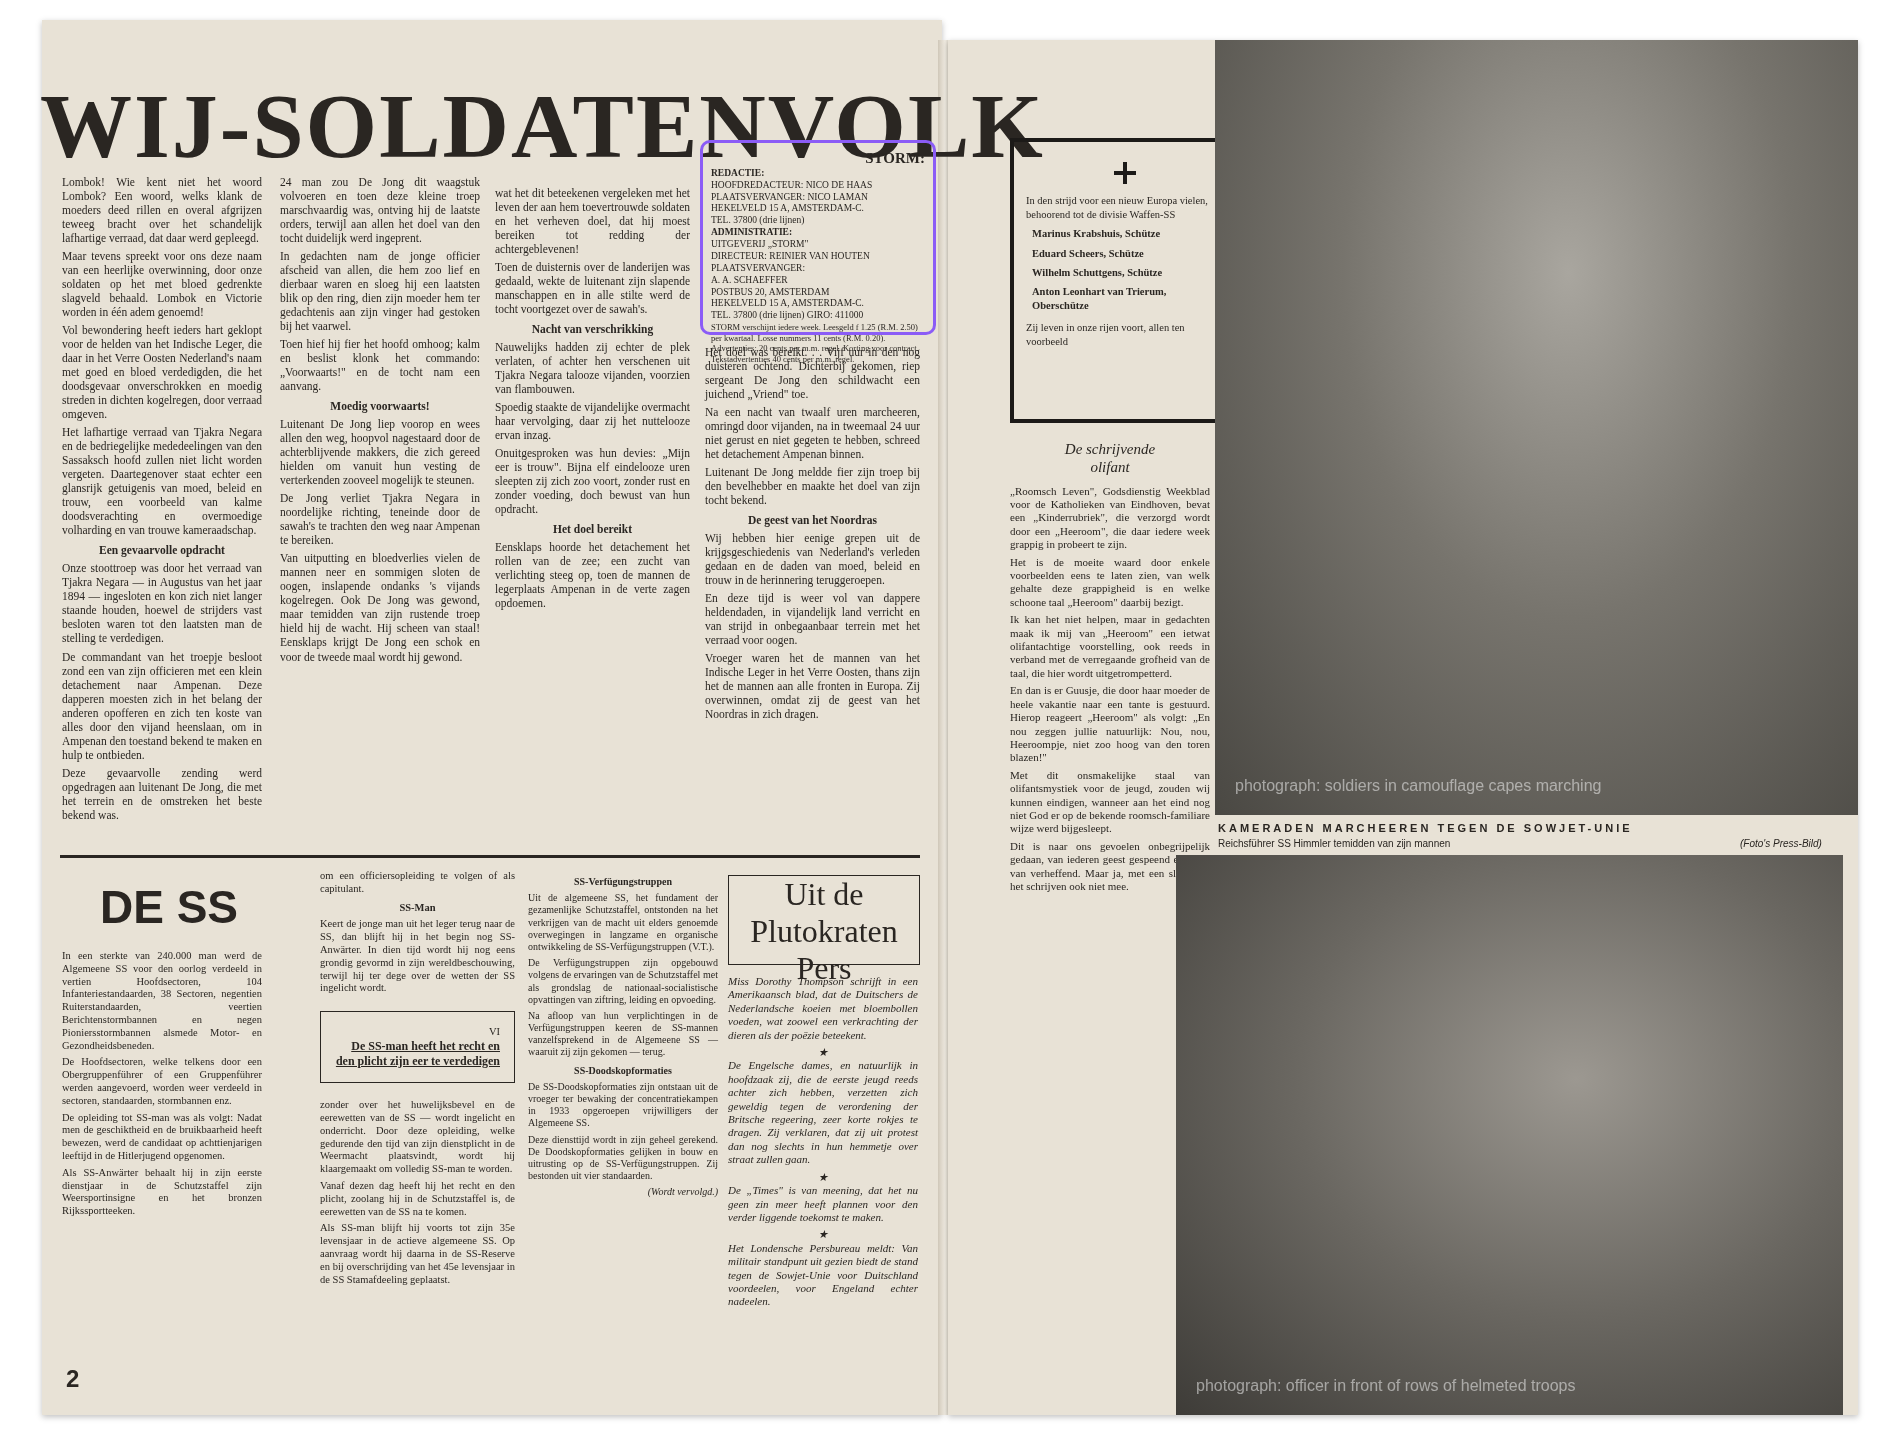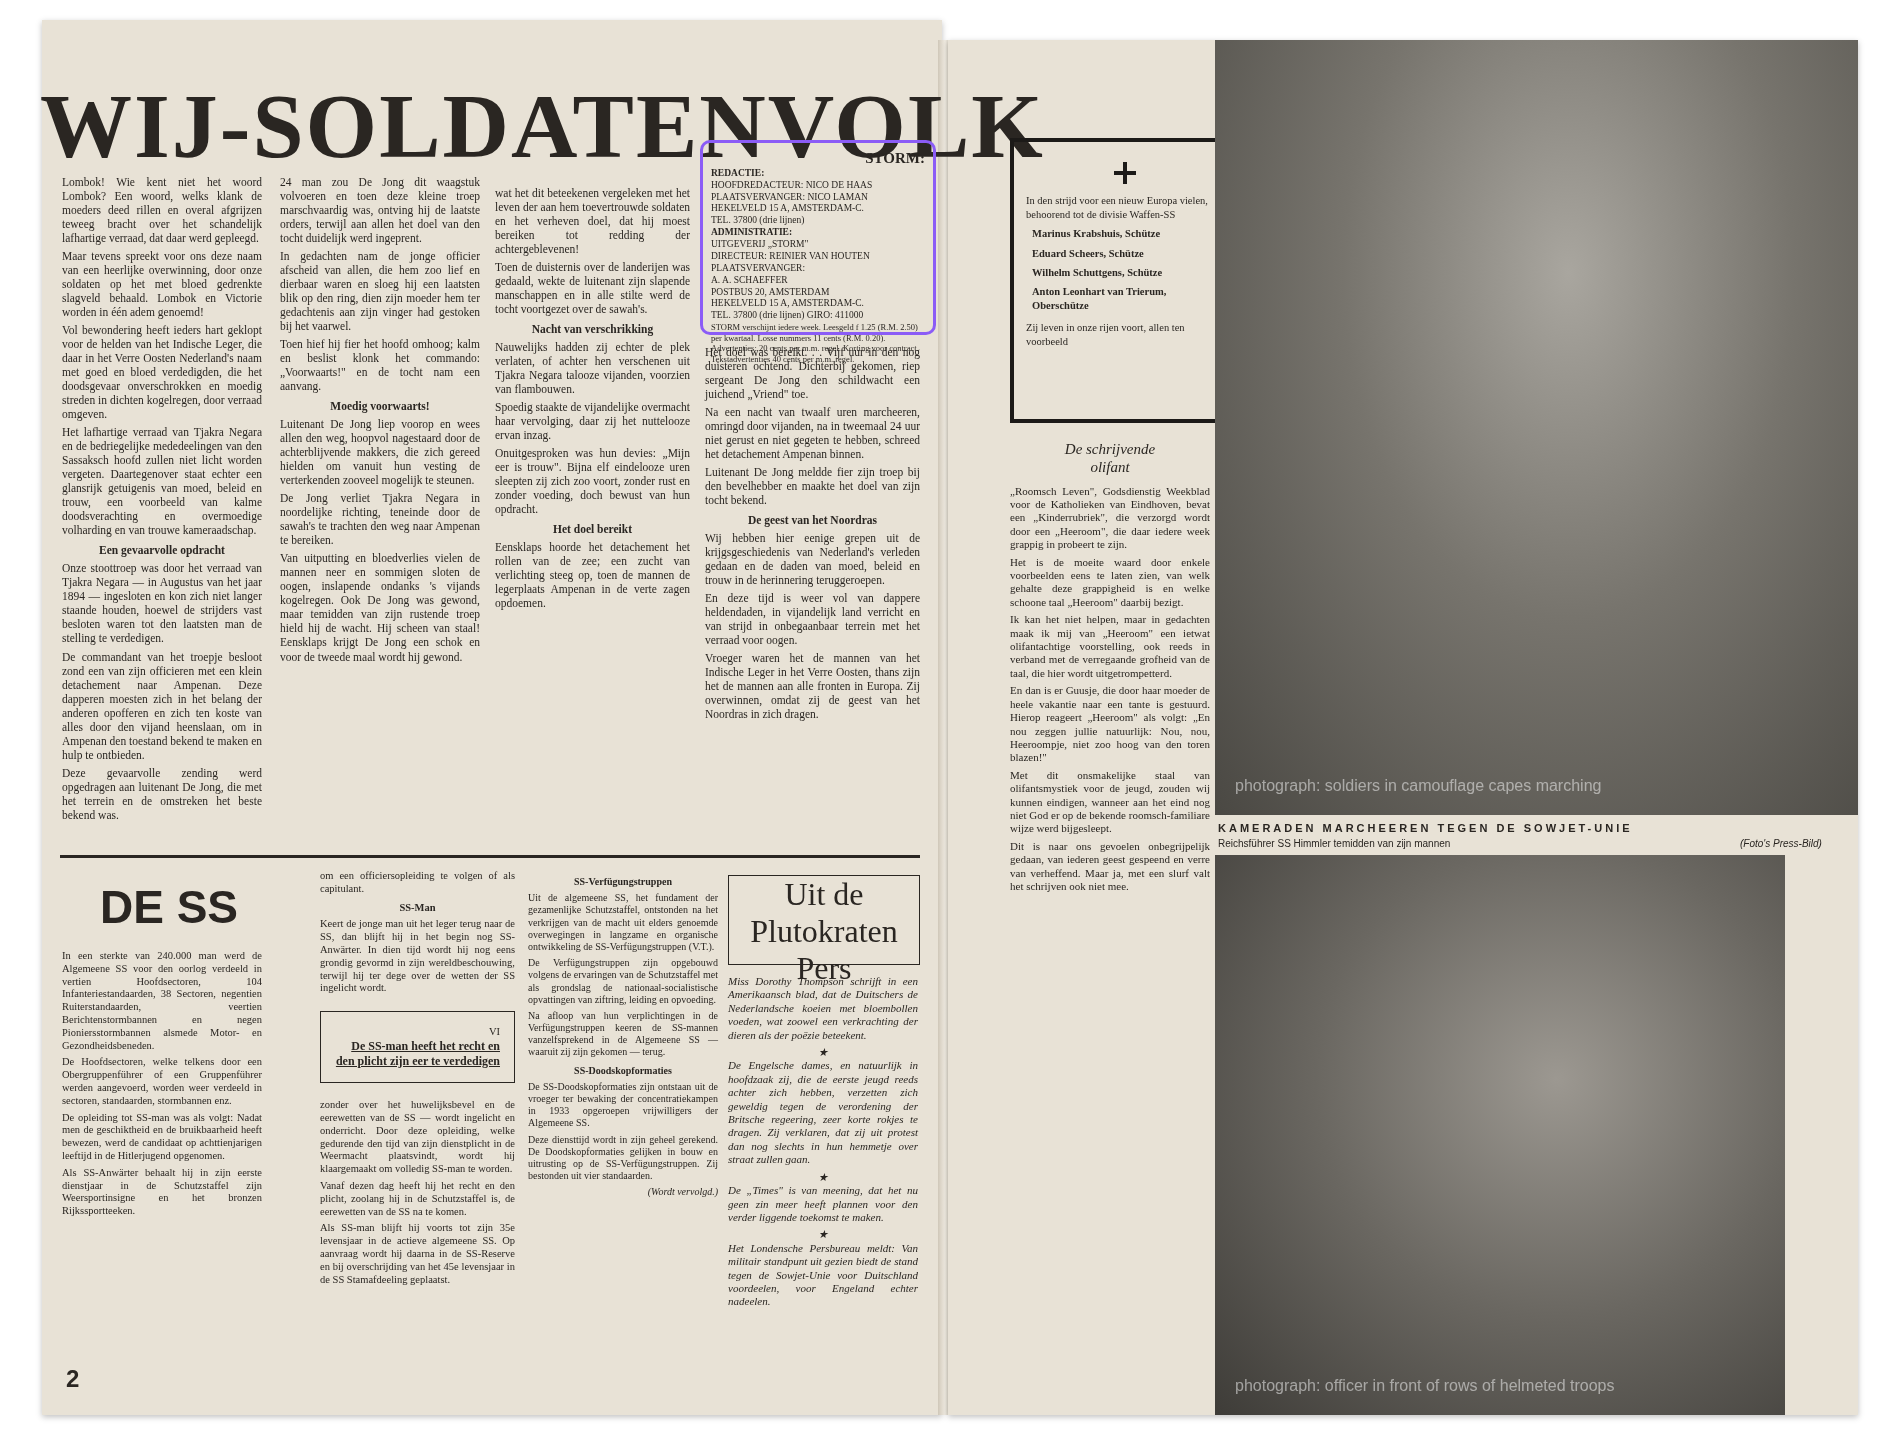--- a/index.html
+++ b/index.html
@@ -172,15 +172,15 @@
   <p>Dit is naar ons gevoelen onbegrijpelijk gedaan, van iederen geest gespeend en verre van verheffend. Maar ja, met een slurf valt het schrijven ook niet mee.</p>
 </div>
 
 <div class="photo" style="left:1215px;top:40px;width:643px;height:775px;">
   <div class="photo-label" style="left:20px;bottom:20px;">photograph: soldiers in camouflage capes marching</div>
 </div>
 <div class="caption" style="left:1218px;top:822px;font-weight:bold;letter-spacing:3px;font-size:11px;">KAMERADEN MARCHEEREN TEGEN DE SOWJET-UNIE</div>
 <div class="caption italic" style="left:1740px;top:838px;">(Foto's Press-Bild)</div>
 
 <div class="caption" style="left:1218px;top:838px;">Reichsführer SS Himmler temidden van zijn mannen</div>
-<div class="photo" style="left:1215px;top:855px;width:570px;height:560px;background:radial-gradient(ellipse at 60% 40%,#9c9891 0%,#6a6761 50%,#3e3c38 100%);">
+<div class="photo" style="left:1176px;top:855px;width:667px;height:560px;background:radial-gradient(ellipse at 60% 40%,#9c9891 0%,#6a6761 50%,#3e3c38 100%);">
   <div class="photo-label" style="left:20px;bottom:20px;">photograph: officer in front of rows of helmeted troops</div>
 </div>
 
 </body></html>

